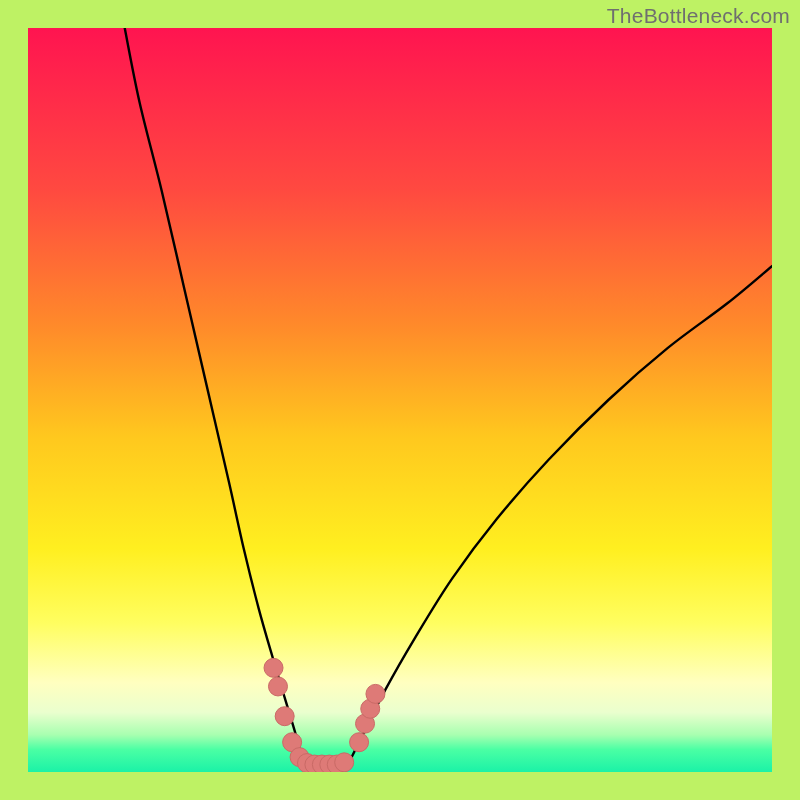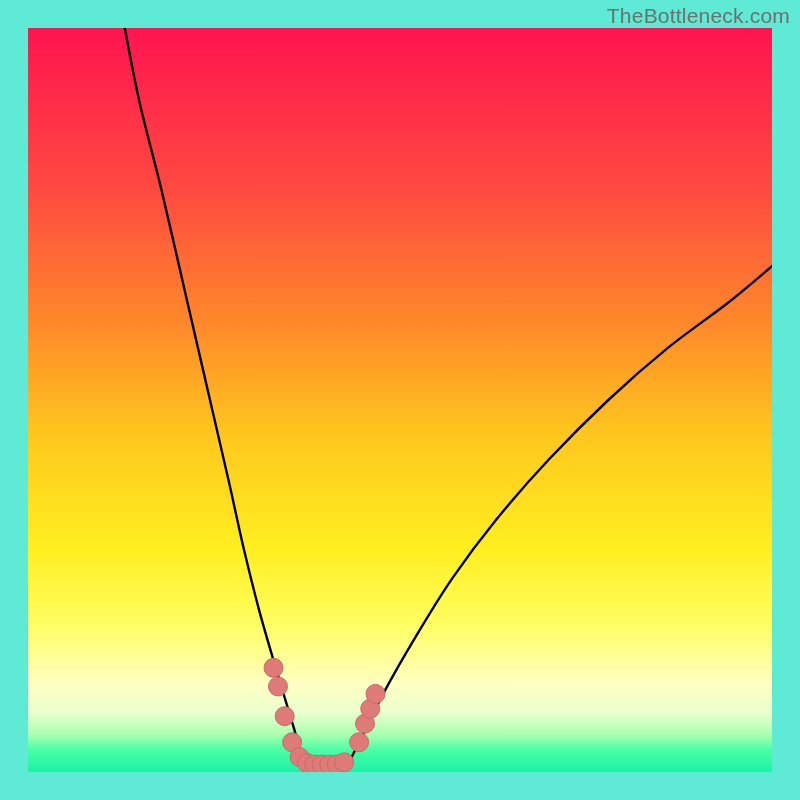--- a/index.html
+++ b/index.html
@@ -7,21 +7,21 @@
     padding: 0;
     width: 800px;
     height: 800px;
     overflow: hidden;
     background: #000;
     font-family: Arial, Helvetica, sans-serif;
   }
   .frame {
     position: absolute;
     inset: 0;
-    background: #5eead4;
+    background: #bef264;
   }
   .plot-area {
     position: absolute;
     left: 28px;
     top: 28px;
     width: 744px;
     height: 744px;
     background: linear-gradient(to bottom,
       #ff1450 0%,
       #ff4a40 22%,

